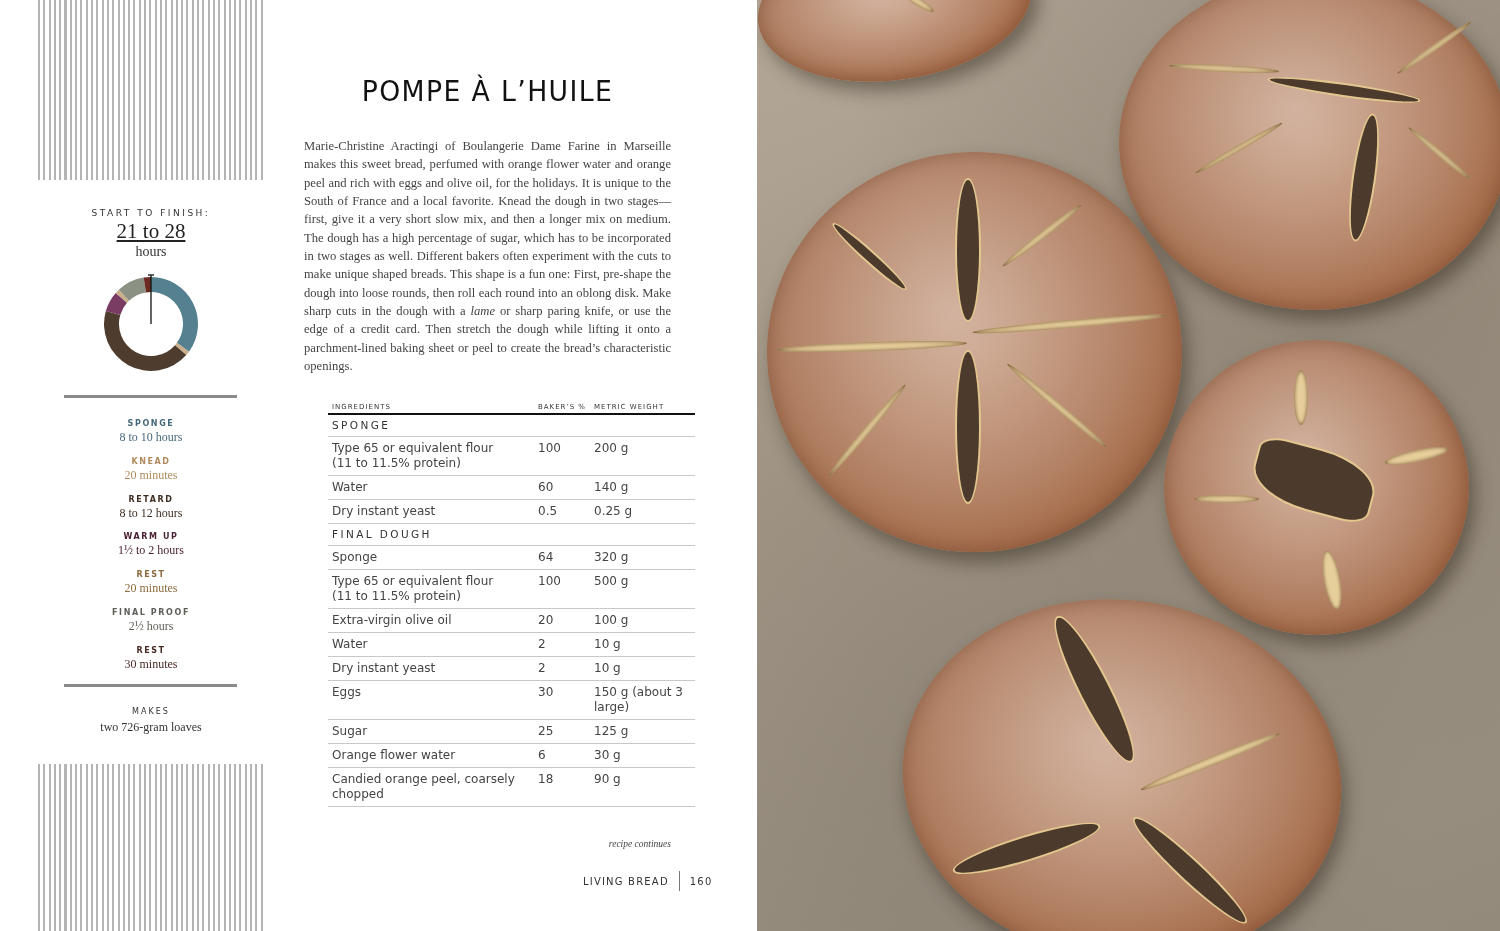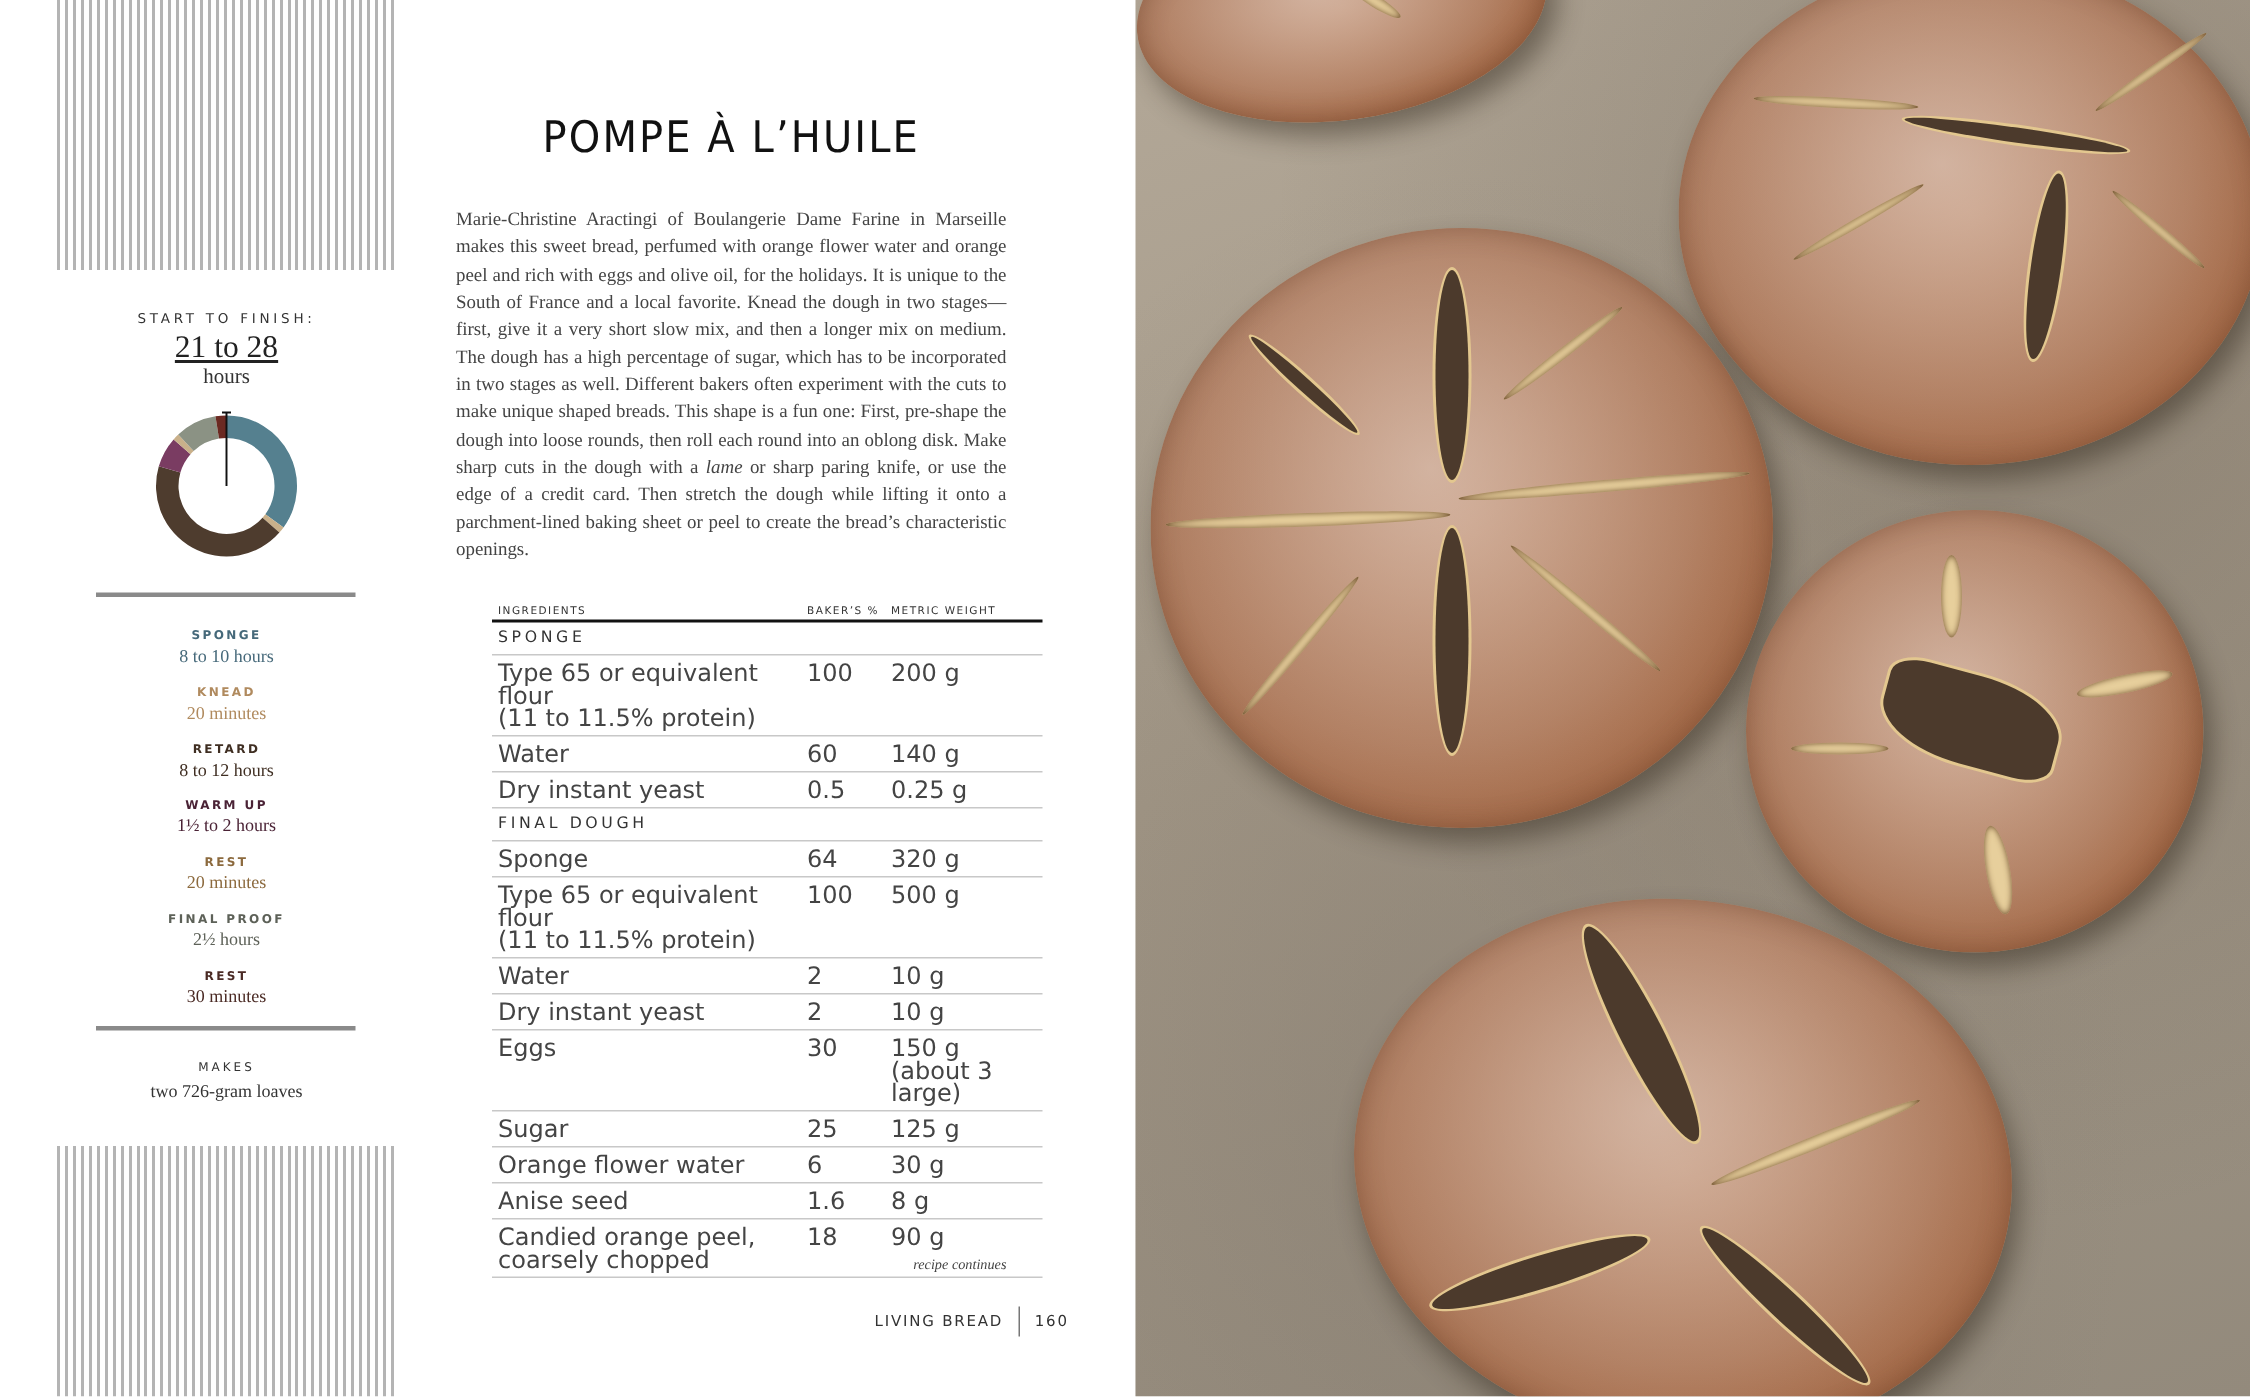--- a/index.html
+++ b/index.html
@@ -18,21 +18,21 @@
   .stage-label{font-family:"DejaVu Sans",sans-serif;font-size:8px;font-weight:bold;letter-spacing:1.6px;line-height:11px;}
   .stage-value{font-family:"Liberation Serif",serif;font-size:12px;line-height:16px;}
   .makes{position:absolute;left:38px;width:226px;top:707px;text-align:center;}
   .makes-label{font-family:"DejaVu Sans",sans-serif;font-size:8px;letter-spacing:2px;color:#333;}
   .makes-value{font-family:"Liberation Serif",serif;font-size:12px;color:#333;margin-top:4px;}
   .title{position:absolute;left:300px;width:375px;top:74px;text-align:center;font-family:"DejaVu Sans",sans-serif;font-weight:normal;font-size:29px;letter-spacing:1.5px;color:#111;margin:0;transform:scaleX(0.92);}
   .intro{position:absolute;left:304px;width:367px;top:137px;font-family:"Liberation Serif",serif;font-size:12.6px;line-height:18.35px;text-align:justify;color:#444;margin:0;}
   .intro em{font-style:italic;}
   table.ing{position:absolute;left:304px;top:401px;width:367px;border-collapse:collapse;font-family:"DejaVu Sans",sans-serif;color:#444;margin-left:24px;}
   table.ing th{font-size:7px;font-weight:normal;letter-spacing:1px;text-align:left;padding:2px 4px 2px 4px;border-bottom:2.5px solid #111;color:#333;}
-  table.ing td{font-size:16px;padding:4px 4px;border-bottom:1.5px solid #c8c8c8;vertical-align:top;line-height:15px;}
+  table.ing td{font-size:12px;padding:4px 4px;border-bottom:1.5px solid #c8c8c8;vertical-align:top;line-height:15px;}
   table.ing tr.section td{font-size:10.5px;letter-spacing:2.4px;color:#333;padding:3px 4px;}
   .c1{width:198px;}
   .c2{width:48px;}
   .continues{position:absolute;left:560px;width:111px;top:839px;text-align:right;font-family:"Liberation Serif",serif;font-style:italic;font-size:9.5px;color:#444;}
   .folio{position:absolute;left:583px;top:871px;height:20px;display:flex;align-items:center;font-family:"DejaVu Sans",sans-serif;font-size:10px;letter-spacing:1.2px;color:#333;}
   .folio .bar{width:1px;height:20px;background:#777;margin:0 10px;}
   .photo{position:absolute;left:757px;top:0;width:743px;height:931px;overflow:hidden;
     background:
       radial-gradient(ellipse at 30% 80%, rgba(120,110,100,.35), transparent 60%),
       radial-gradient(ellipse at 80% 20%, rgba(90,80,70,.3), transparent 60%),
@@ -158,20 +158,27 @@
       <tr>
         <td>
           <div>Type 65 or equivalent flour</div>
           <div>(11 to 11.5% protein)</div>
         </td>
         <td>100</td>
         <td>500 g</td>
       </tr>
       <tr>
         <td>
+          <div>Extra-virgin olive oil</div>
+        </td>
+        <td>20</td>
+        <td>100 g</td>
+      </tr>
+      <tr>
+        <td>
           <div>Water</div>
         </td>
         <td>2</td>
         <td>10 g</td>
       </tr>
       <tr>
         <td>
           <div>Dry instant yeast</div>
         </td>
         <td>2</td>
@@ -190,27 +197,20 @@
         </td>
         <td>25</td>
         <td>125 g</td>
       </tr>
       <tr>
         <td>
           <div>Orange flower water</div>
         </td>
         <td>6</td>
         <td>30 g</td>
-      </tr>
-      <tr>
-        <td>
-          <div>Anise seed</div>
-        </td>
-        <td>1.6</td>
-        <td>8 g</td>
       </tr>
       <tr>
         <td>
           <div>Candied orange peel, coarsely chopped</div>
         </td>
         <td>18</td>
         <td>90 g</td>
       </tr>
     </tbody>
 </table>

